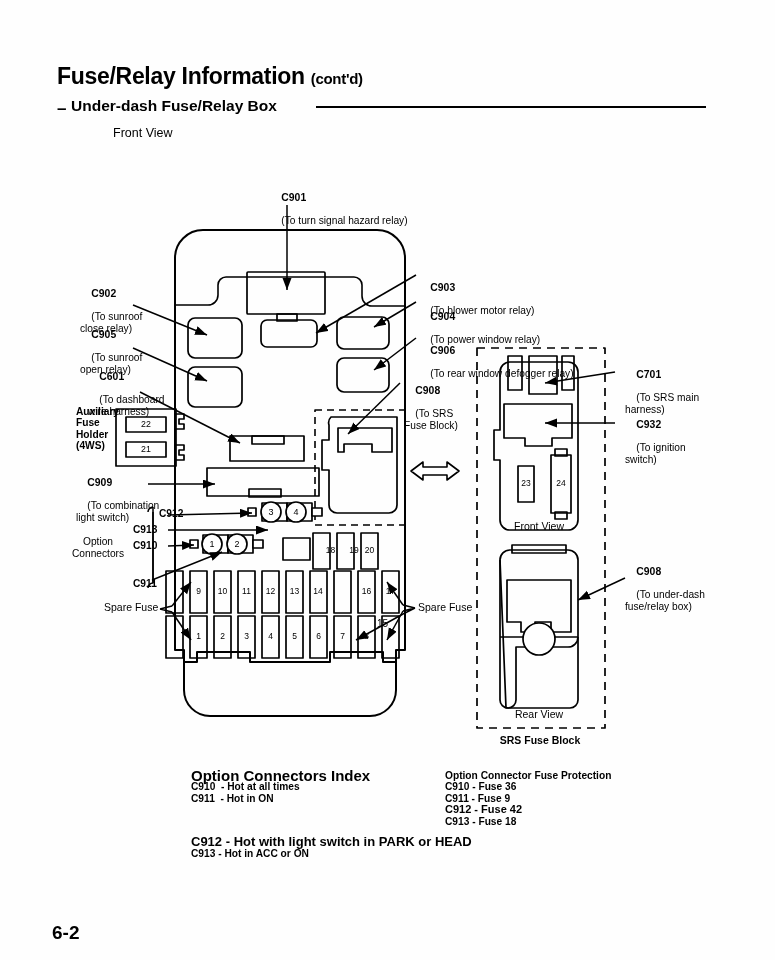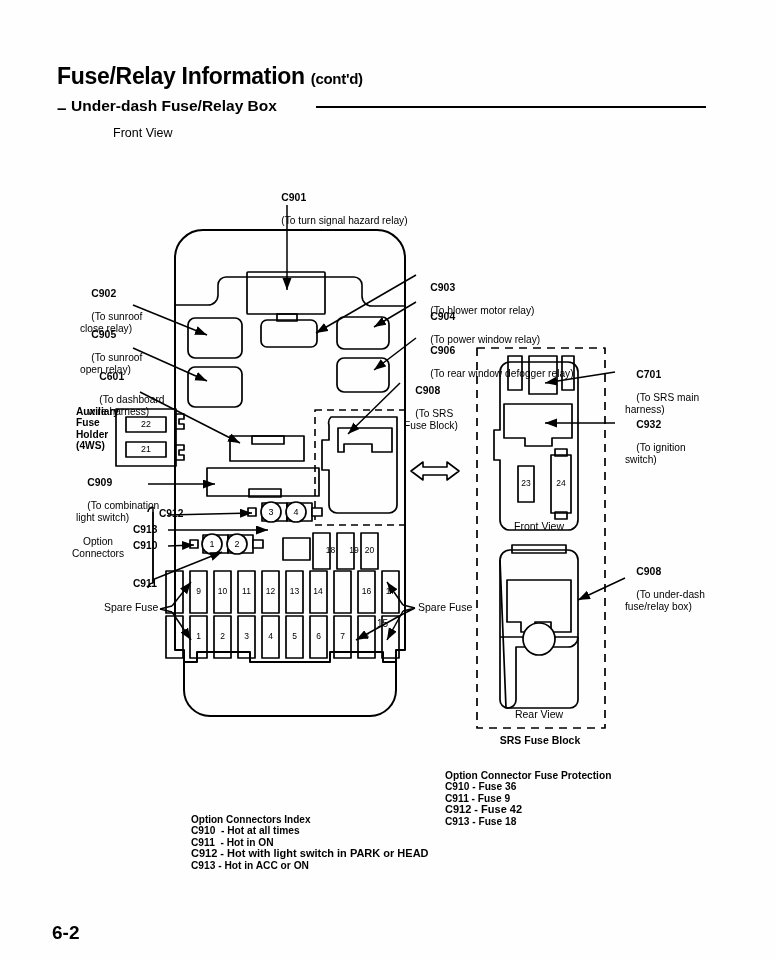--- a/index.html
+++ b/index.html
@@ -419,24 +419,24 @@
   </div>
 
   <div class="abs lbl ctr" style="left:518px; top:478px; width:16px; font-size:8.5px;">23</div>
   <div class="abs lbl ctr" style="left:551px; top:478px; width:20px; font-size:8.5px;">24</div>
 
   <div class="abs lbl ctr" style="left:498px; top:521px; width:82px; font-size:10.5px;">Front View</div>
   <div class="abs lbl ctr" style="left:498px; top:709px; width:82px; font-size:10.5px;">Rear View</div>
   <div class="abs lbl ctr bold" style="left:485px; top:735px; width:110px; font-size:10.5px;">SRS Fuse Block</div>
 
   <div class="abs" style="left:191px; top:770px;">
-    <div class="lbl bold" style="font-size:10px;margin-top:44px;">Option Connectors Index</div>
+    <div class="lbl bold" style="font-size:15px;">Option Connectors Index</div>
     <div class="lbl bold" style="font-size:10.2px;">C910  - Hot at all times</div>
     <div class="lbl bold" style="font-size:10.2px;">C911  - Hot in ON</div>
-    <div class="lbl bold" style="font-size:11px;">C912 - Hot with light switch in PARK or HEAD</div>
+    <div class="lbl bold" style="font-size:13px;margin-top:32px;">C912 - Hot with light switch in PARK or HEAD</div>
     <div class="lbl bold" style="font-size:10.2px;">C913 - Hot in ACC or ON</div>
   </div>
 
   <div class="abs" style="left:445px; top:770px;">
     <div class="lbl bold" style="font-size:10.2px;">Option Connector Fuse Protection</div>
     <div class="lbl bold" style="font-size:10.2px;">C910 - Fuse 36</div>
     <div class="lbl bold" style="font-size:10.2px;">C911 - Fuse 9</div>
     <div class="lbl bold" style="font-size:11px;">C912 - Fuse 42</div>
     <div class="lbl bold" style="font-size:10.2px;">C913 - Fuse 18</div>
   </div>

